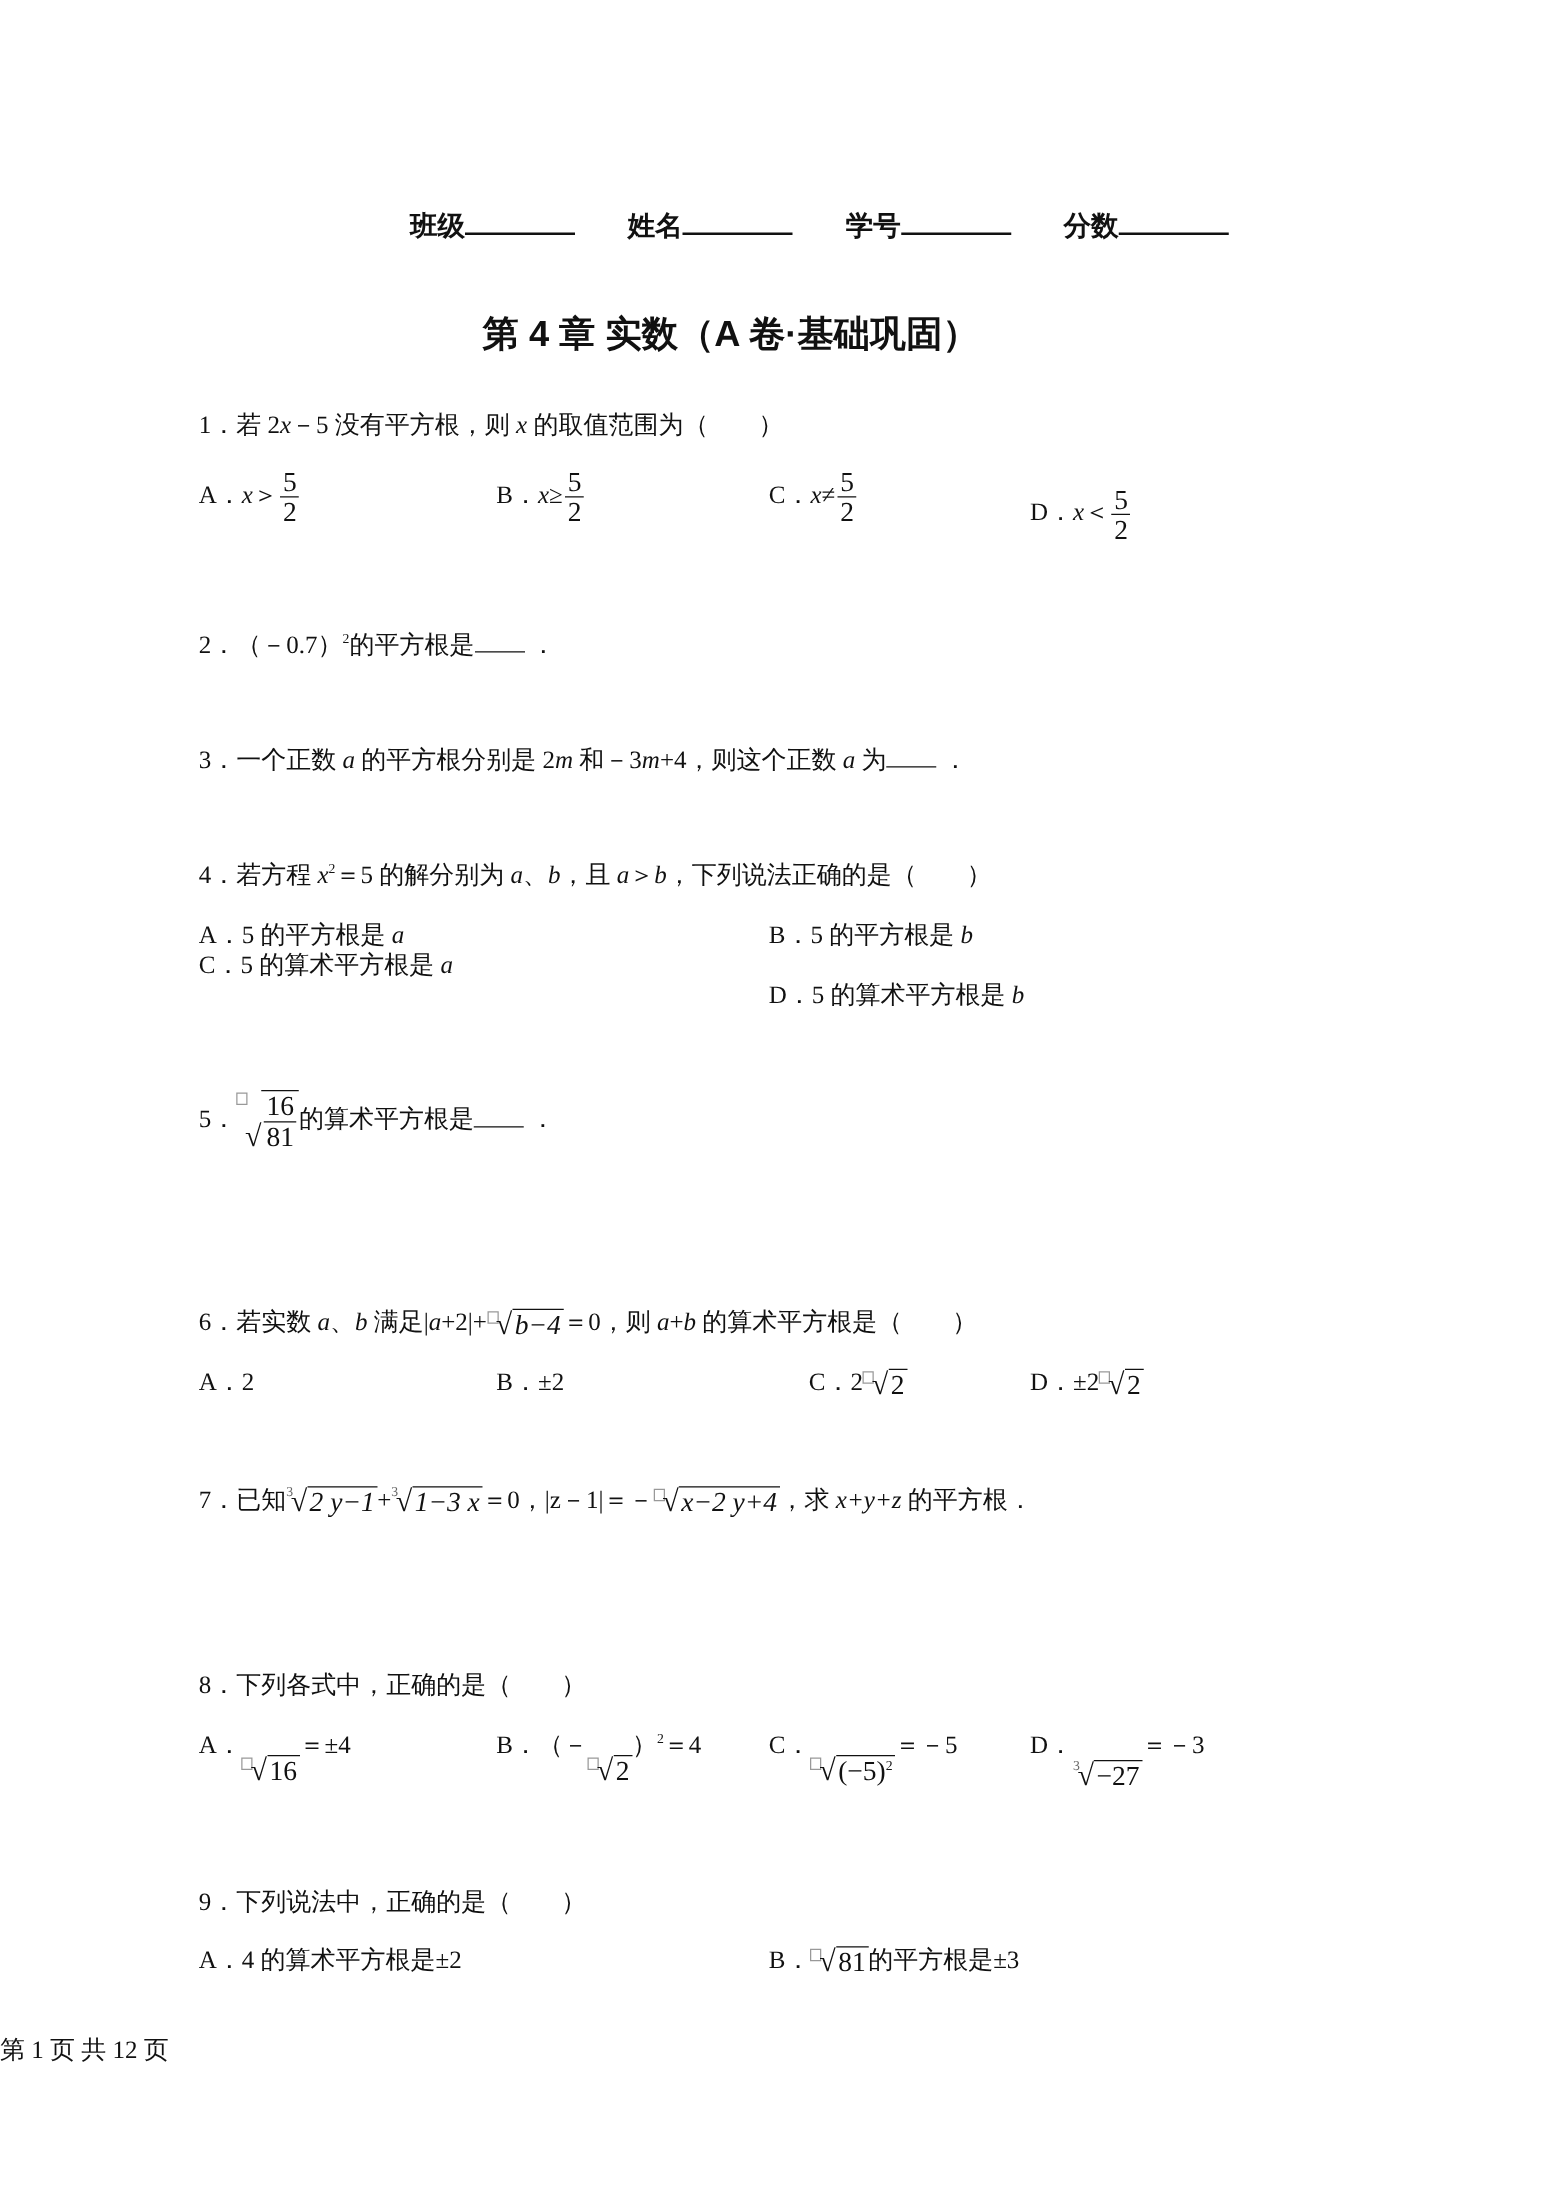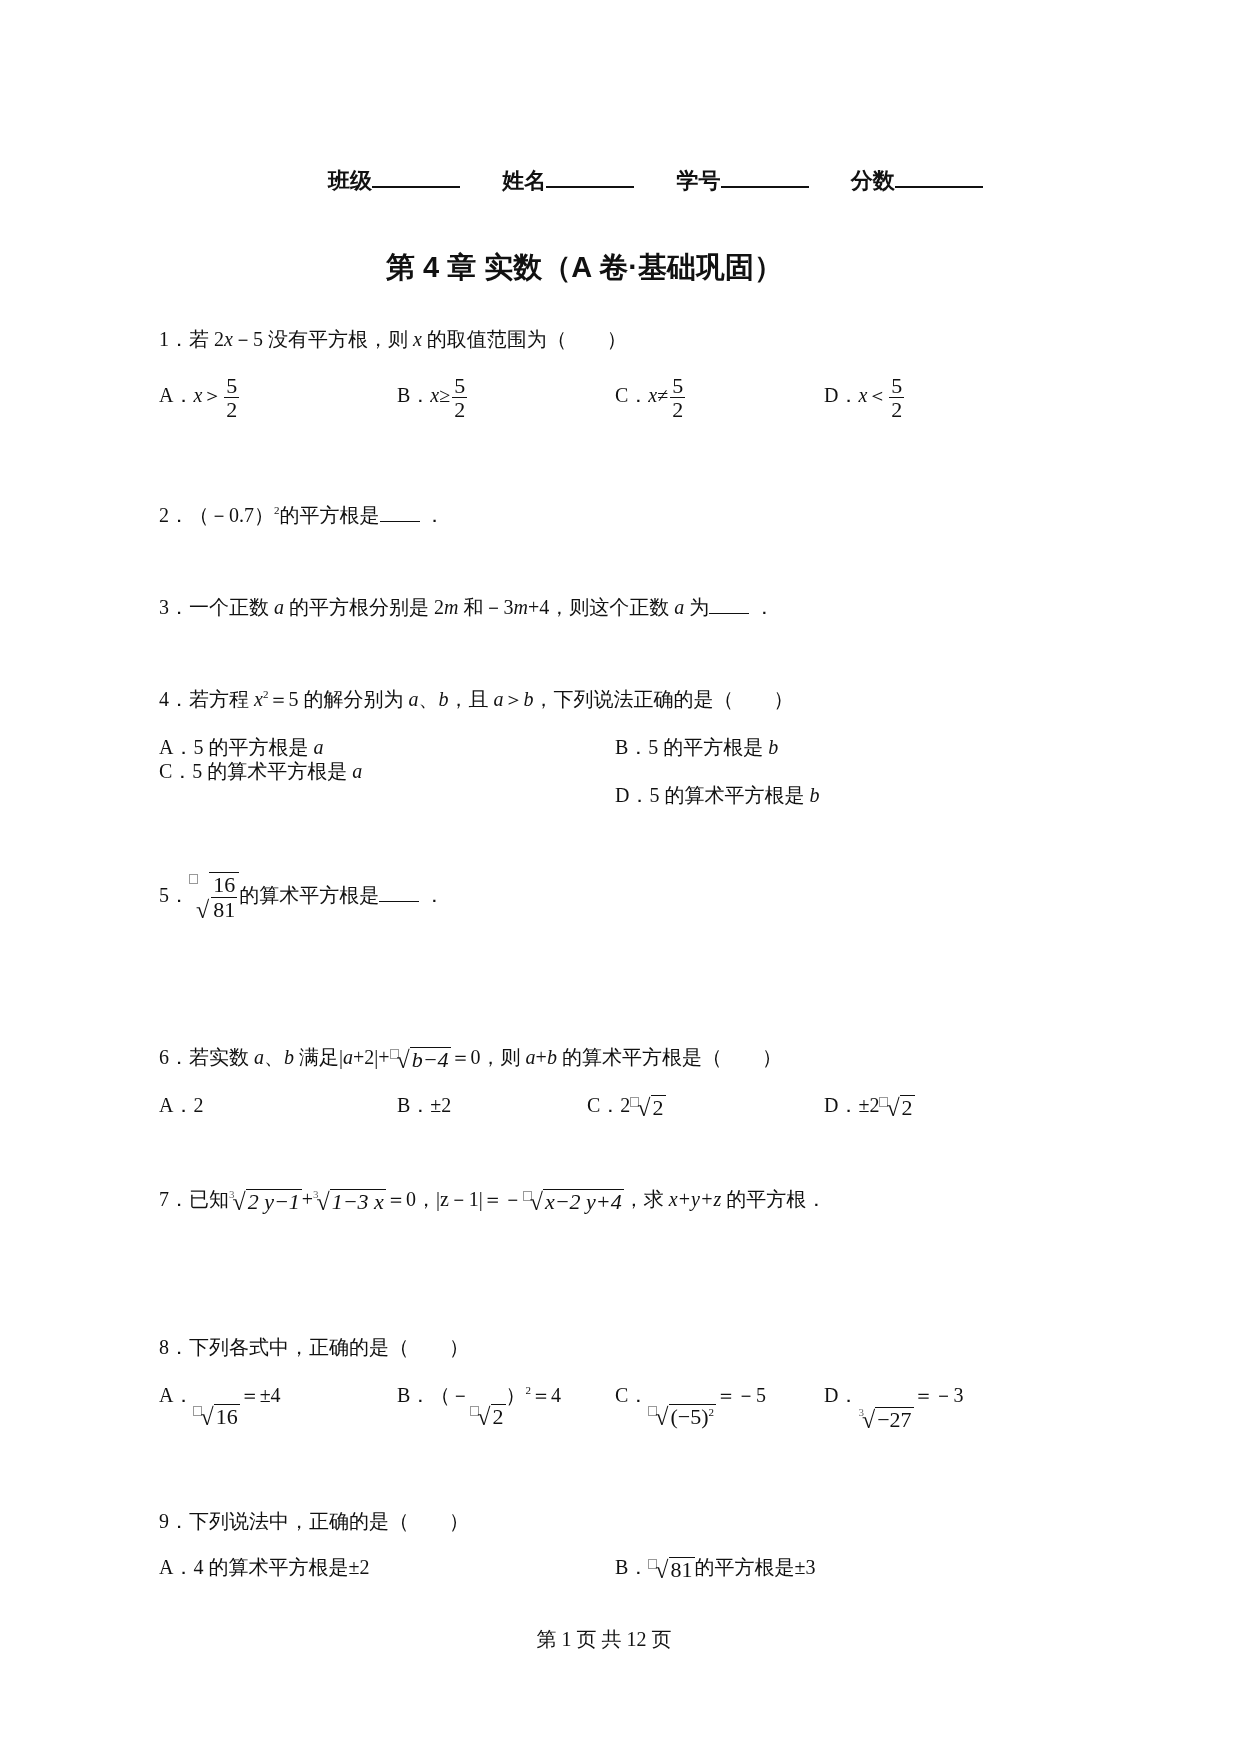--- a/index.html
+++ b/index.html
@@ -15,21 +15,21 @@
   .frac { display: inline-flex; flex-direction: column; align-items: center; vertical-align: middle; font-size: 22px; line-height: 1.05; margin-left: 2px; }
   .frac .num { border-bottom: 1.5px solid #111; padding: 0 2px; }
   .frac .den { padding: 0 2px; }
   .rad { display: inline-flex; align-items: flex-end; vertical-align: middle; }
   .rad .idx { font-size: 11px; line-height: 1; align-self: flex-start; color: #666; margin-right: -2px; }
   .rad .idx.box { display: inline-block; width: 7px; height: 8px; border: 1px solid #999; margin-top: 2px; }
   .rad .sign { font-size: 24px; line-height: 1; }
   .rad .body { border-top: 1.5px solid #111; padding: 0 2px; font-size: 22px; line-height: 1.1; }
   .rad .body.frac-body { display: inline-flex; flex-direction: column; align-items: center; }
   sup.s { font-size: 11px; vertical-align: 8px; }
-  .footer { font-size: 20px; left: 0; width: 1208px; text-align: center; }
+  .footer { font-size: 20px; left: 0; width: 1208px; text-align: left; }
 </style>
 </head>
 <body>
 
 <div class="abs hdr" style="left:328px; top:160px;">
   <span>班级</span><span class="blank"></span>
   <span style="display:inline-block;width:30px"></span>
   <span>姓名</span><span class="blank"></span>
   <span style="display:inline-block;width:30px"></span>
   <span>学号</span><span class="blank"></span>
@@ -53,21 +53,21 @@
       <span class="num">5</span>
       <span class="den">2</span>
     </span>
 </div>
 <div class="abs q" style="left:568px; top:374px;">
   <span>C．</span><span class="i">x</span><span>≠</span><span class="frac">
       <span class="num">5</span>
       <span class="den">2</span>
     </span>
 </div>
-<div class="abs q" style="left:777px; top:374px;">
+<div class="abs q" style="left:777px; top:388px;">
   <span>D．</span><span class="i">x</span><span>＜</span><span class="frac">
       <span class="num">5</span>
       <span class="den">2</span>
     </span>
 </div>
 
 <div class="abs q" style="left:112px; top:502px;">
   <span>2．</span><span>（－0.7）</span><sup class="s">2</sup><span>的平方根是</span><span class="sm-blank"></span>&nbsp;<span>．</span>
 </div>
 
@@ -108,21 +108,21 @@
       <span class="sign">√</span>
       <span class="body i">b−4</span>
     </span><span>＝0，则 </span><span class="i">a</span><span>+</span><span class="i">b</span><span> 的算术平方根是（　　）</span>
 </div>
 <div class="abs q" style="left:112px; top:1092px;">
   <span>A．</span><span>2</span>
 </div>
 <div class="abs q" style="left:350px; top:1092px;">
   <span>B．</span><span>±2</span>
 </div>
-<div class="abs q" style="left:540px; top:1092px;font-family:Liberation Serif, serif;">
+<div class="abs q" style="left:600px; top:1092px;font-family:Liberation Serif, serif;">
   <span>C．</span><span>2</span><span class="rad">
       <span class="idx box"></span>
       <span class="sign">√</span>
       <span class="body">2</span>
     </span>
 </div>
 <div class="abs q" style="left:777px; top:1092px;">
   <span>D．</span><span>±2</span><span class="rad">
       <span class="idx box"></span>
       <span class="sign">√</span>

